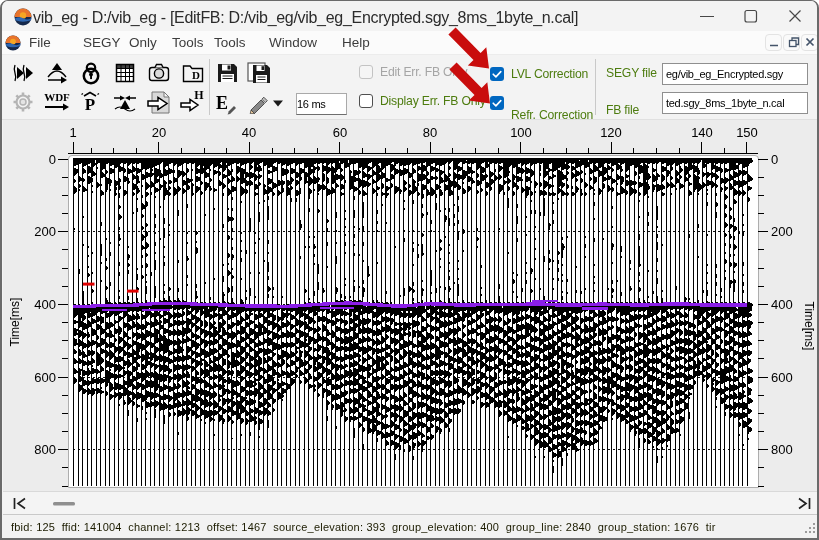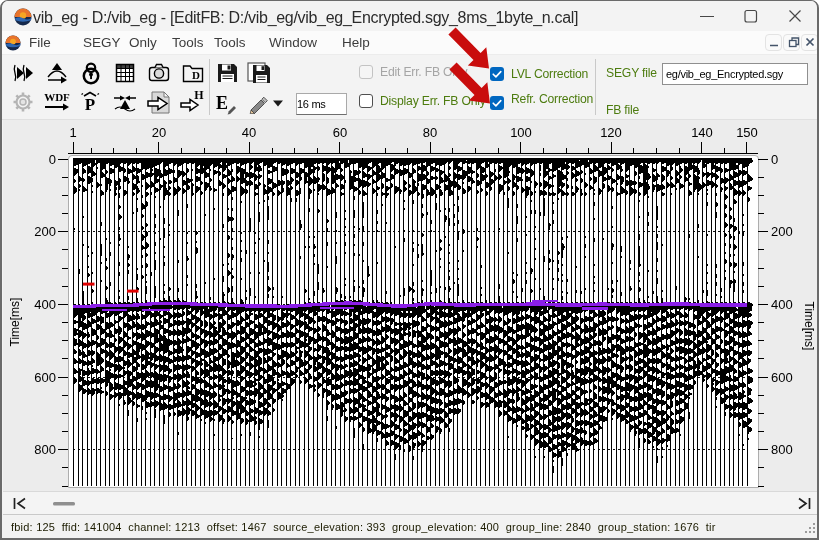--- a/index.html
+++ b/index.html
@@ -179,25 +179,26 @@
 <div class="cblabel" style="left:378px;top:39px">Display Err. FB Only</div>
 <svg class="abs" style="left:488px;top:12px" width="14" height="14" viewBox="0 0 14 14">
         <rect x="0" y="0" width="14" height="14" rx="3" fill="#0067c0"></rect>
         <path d="M3.2 7.2 L5.9 9.9 L10.8 4.6" fill="none" stroke="#fff" stroke-width="1.6" stroke-linecap="round" stroke-linejoin="round"></path>
       </svg>
 <div class="cblabel" style="left:509px;top:12px">LVL Correction</div>
 <svg class="abs" style="left:488px;top:41px" width="14" height="14" viewBox="0 0 14 14">
         <rect x="0" y="0" width="14" height="14" rx="3" fill="#0067c0"></rect>
         <path d="M3.2 7.2 L5.9 9.9 L10.8 4.6" fill="none" stroke="#fff" stroke-width="1.6" stroke-linecap="round" stroke-linejoin="round"></path>
       </svg>
-<div class="cblabel" style="left:509px;top:37px">Refr. Correction</div>
+<div class="cblabel" style="left:509px;top:53px">Refr. Correction</div>
 <div class="sep" style="left:593px;top:4px;height:56px"></div>
 <div class="cblabel" style="left:604px;top:11px">SEGY file</div>
 <div class="cblabel" style="left:604px;top:48px">FB file</div>
 <div class="field" style="left:660px;top:8px;width:146px;height:22px;line-height:20px;padding-left:3px">eg/vib_eg_Encrypted.sgy</div>
+<div class="field" style="left:660px;top:37px;width:146px;height:22px;line-height:20px;padding-left:3px">ted.sgy_8ms_1byte_n.cal</div>
     </div>
 
   <div id="client">
       <div id="plotbox"></div>
     </div>
   <svg class="abs" style="left:0;top:119px" width="819" height="371" viewBox="0 119 819 371" shape-rendering="crispEdges">
 <path d="M66 152.5H756" stroke="#000" stroke-width="1"></path>
 <path d="M71.0 141V152" stroke="#000" stroke-width="1"></path>
 <path d="M89.1 146.5V152" stroke="#000" stroke-width="1"></path>
 <path d="M111.7 146.5V152" stroke="#000" stroke-width="1"></path>

